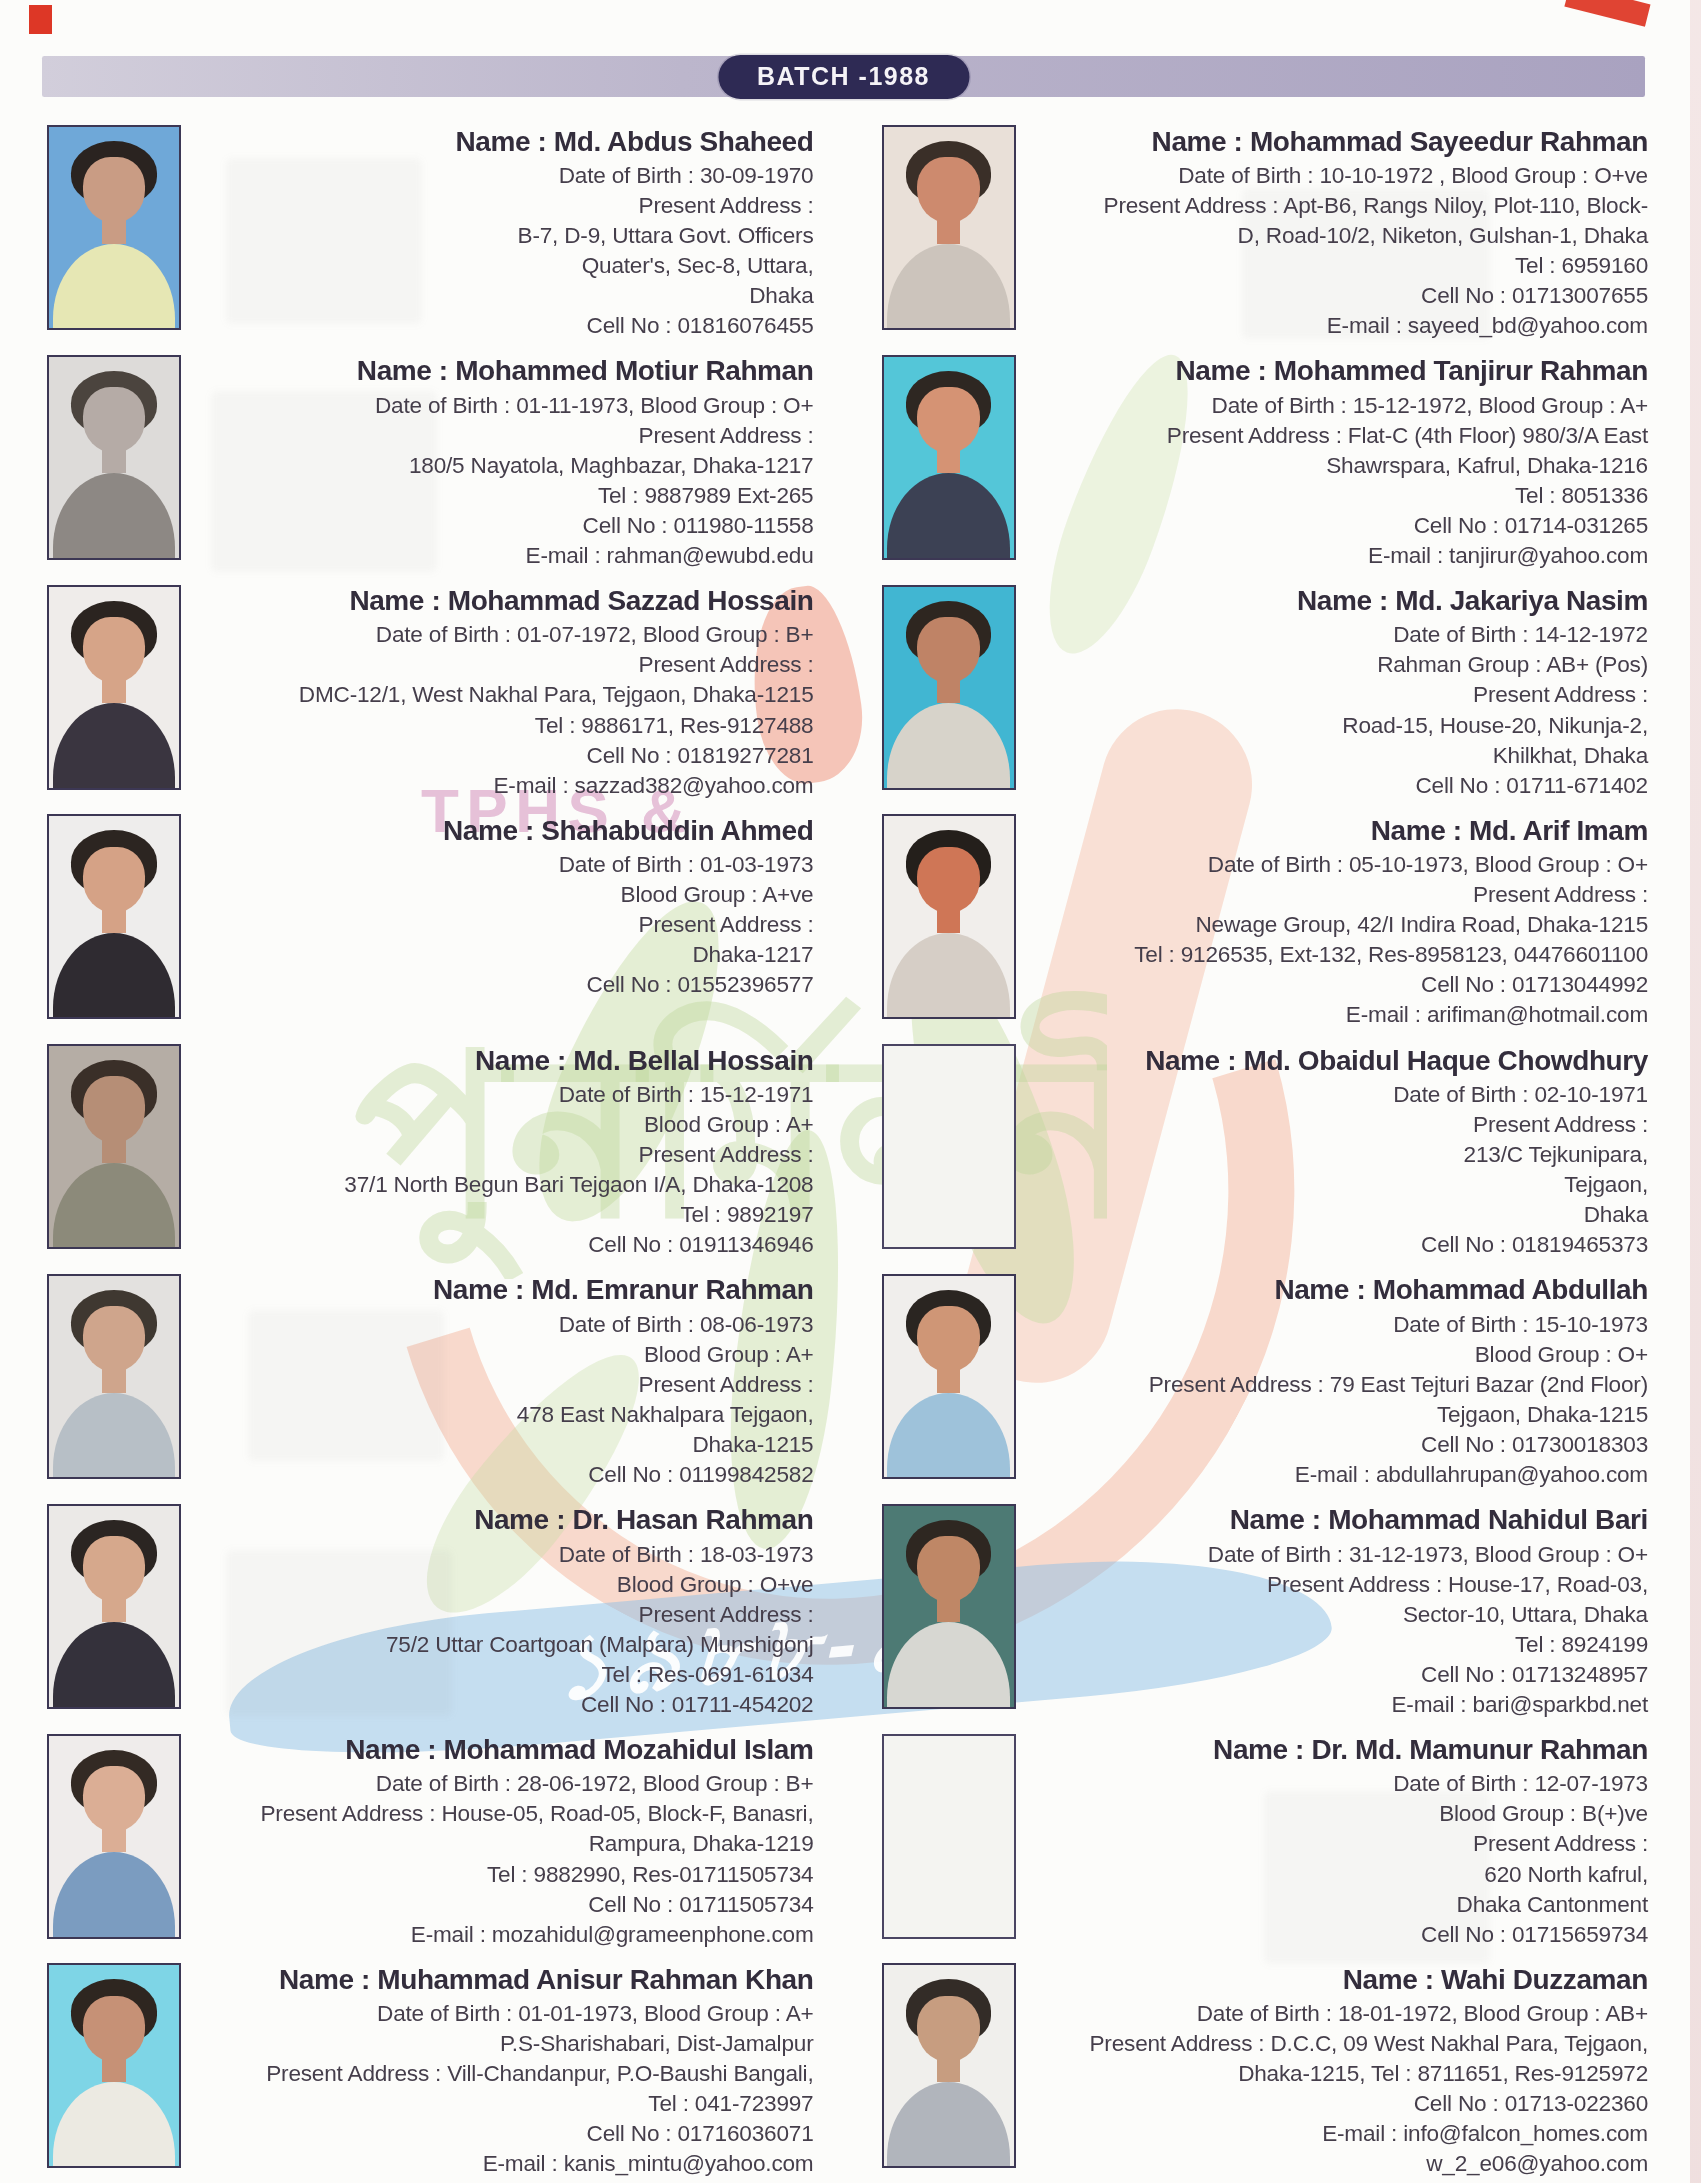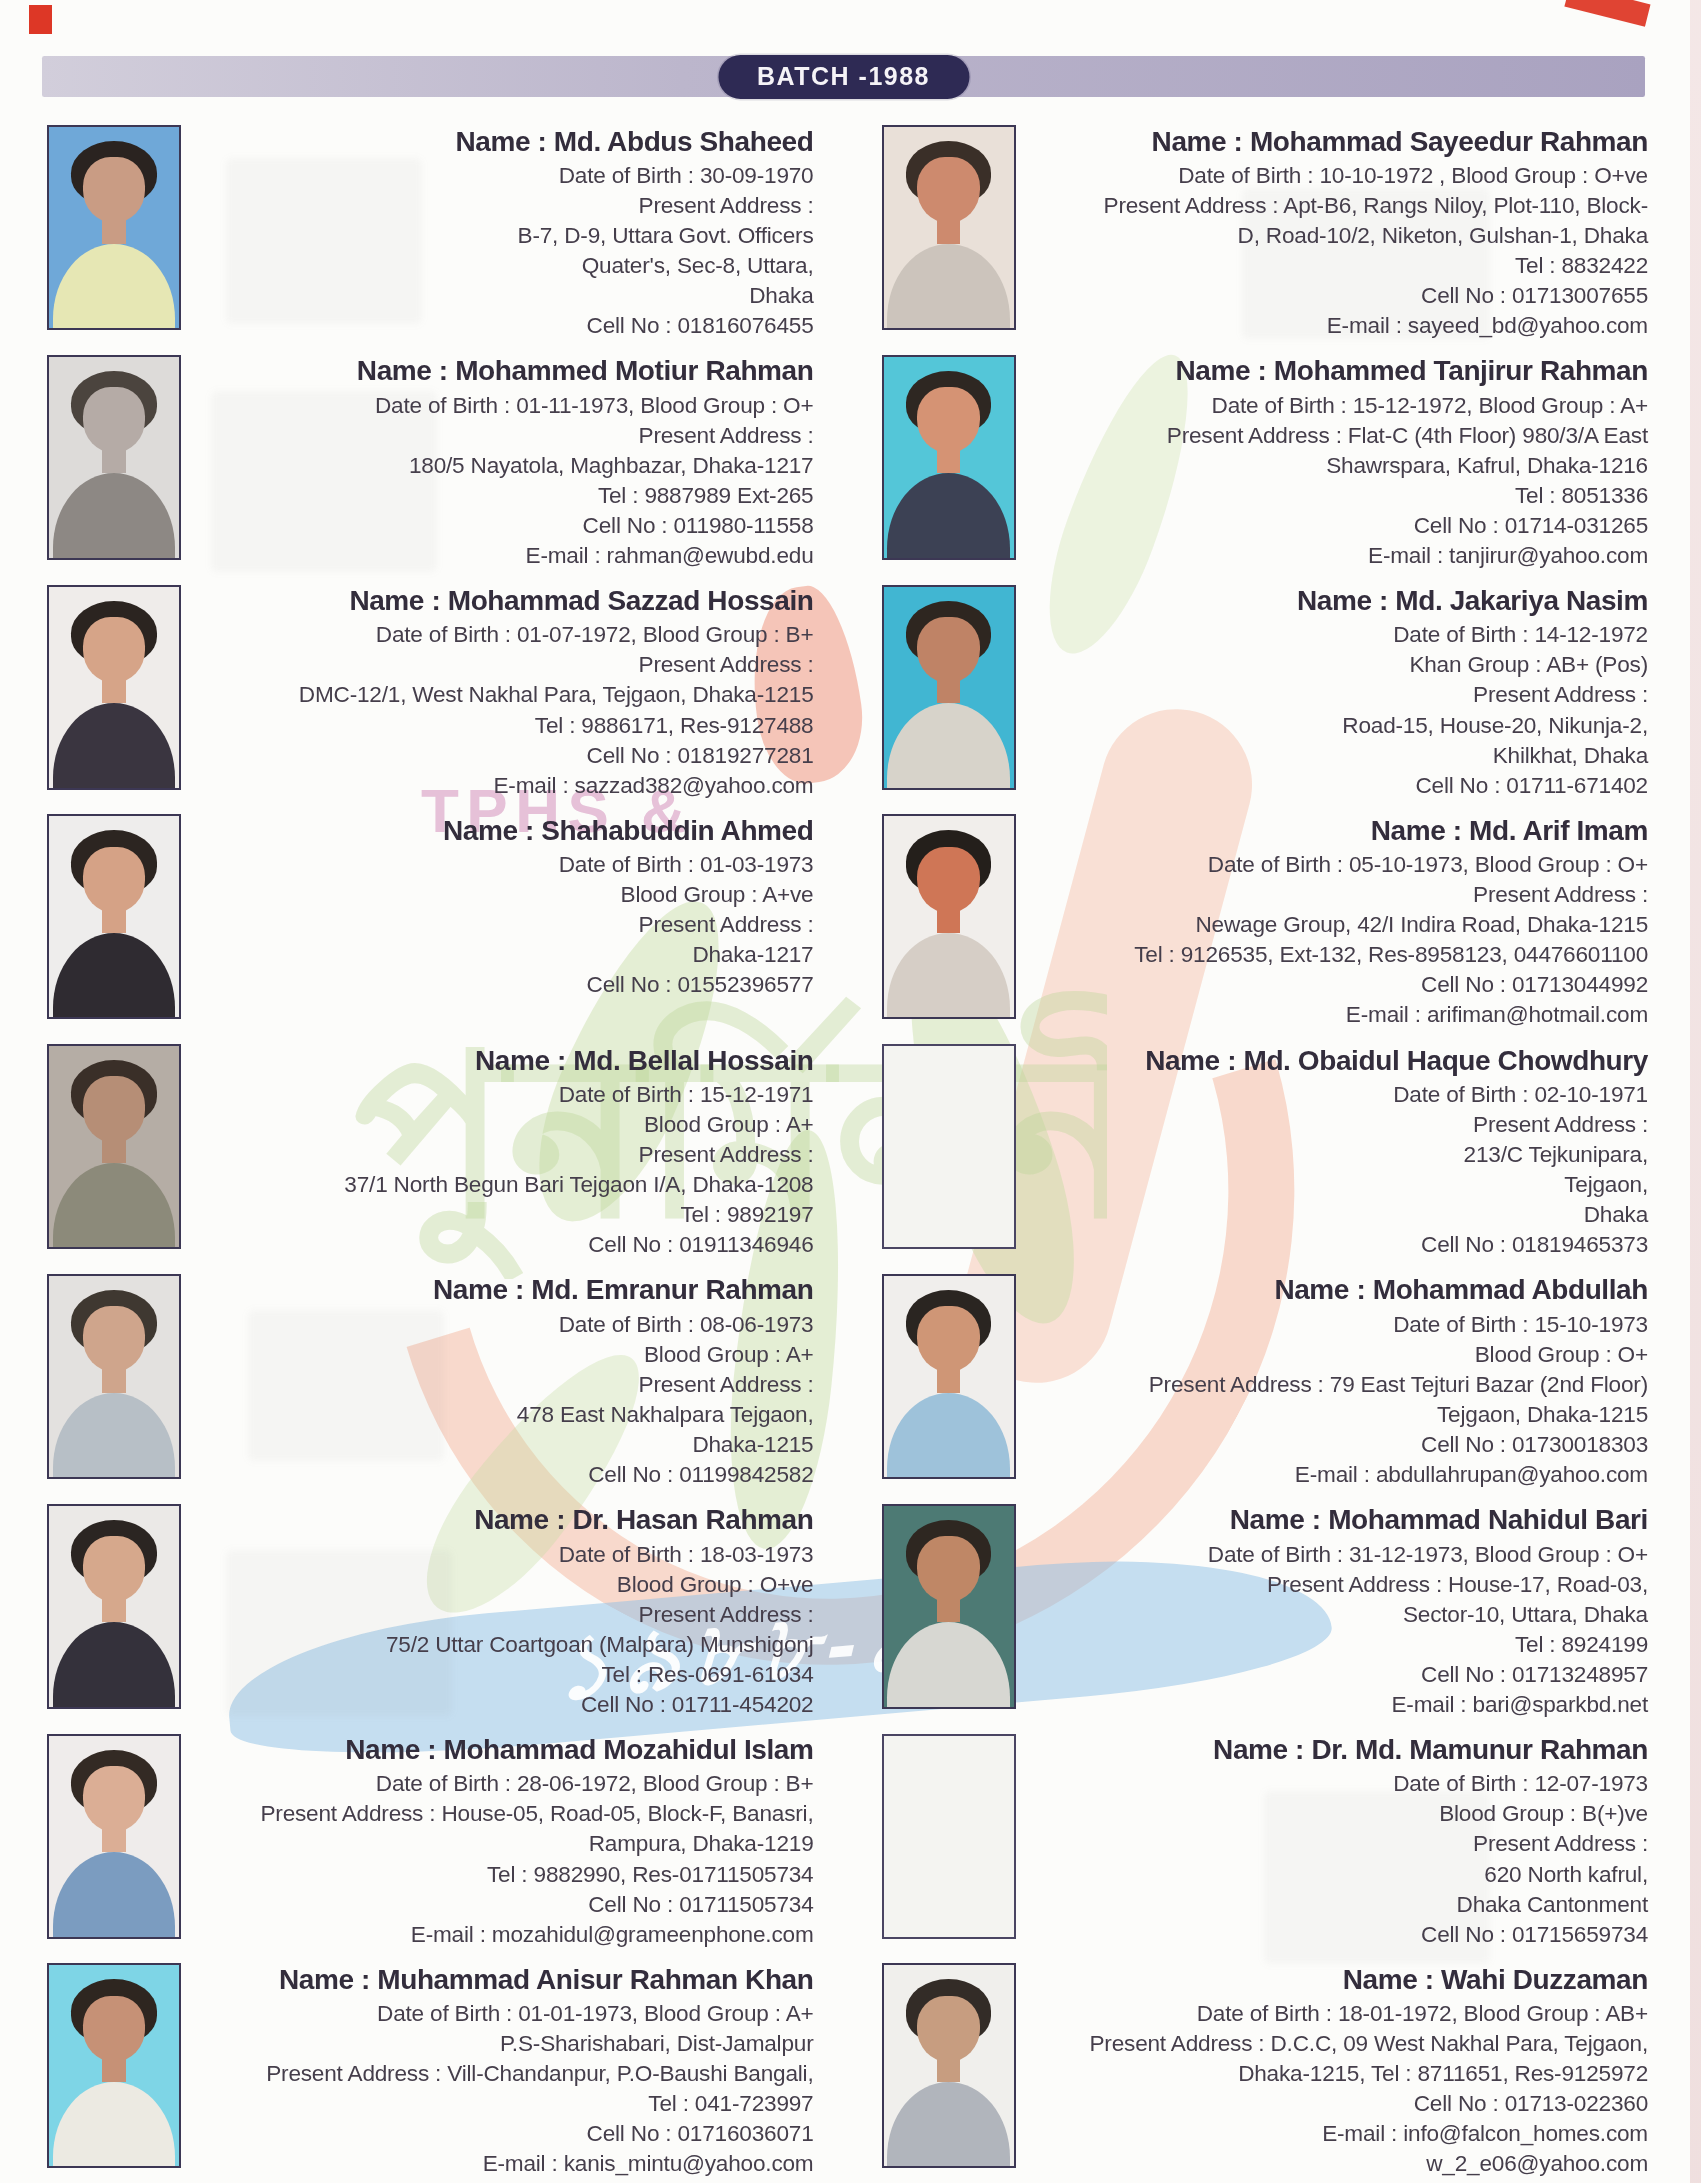--- a/index.html
+++ b/index.html
@@ -161,21 +161,21 @@
       <div class="face"></div>
       <div class="neck"></div>
       <div class="torso"></div>
     </div>
     <div class="txt">
       <div class="name">Name : Mohammad Sayeedur Rahman</div>
       <div class="lines">
             <div class="line">Date of Birth : 10-10-1972 , Blood Group : O+ve</div>
             <div class="line">Present Address : Apt-B6, Rangs Niloy, Plot-110, Block-</div>
             <div class="line">D, Road-10/2, Niketon, Gulshan-1, Dhaka</div>
-            <div class="line">Tel : 8832422</div>
+            <div class="line">Tel : 6959160</div>
             <div class="line">Cell No : 01713007655</div>
             <div class="line">E-mail : sayeed_bd@yahoo.com</div>
           </div>
     </div>
   </section>
 
   <section class="entry">
     <div class="photo" style="--bg: #dddbd9; --skin: #b5aba6; --hair: #4b443e; --shirt: #8d8884;">
       <div class="hair"></div>
       <div class="face"></div>
@@ -239,21 +239,21 @@
     <div class="photo" style="--bg: #41b6d2; --skin: #bf8366; --hair: #2e2620; --shirt: #d7d3ca;">
       <div class="hair"></div>
       <div class="face"></div>
       <div class="neck"></div>
       <div class="torso"></div>
     </div>
     <div class="txt">
       <div class="name">Name : Md. Jakariya Nasim</div>
       <div class="lines">
             <div class="line">Date of Birth : 14-12-1972</div>
-            <div class="line">Khan Group : AB+ (Pos)</div>
+            <div class="line">Rahman Group : AB+ (Pos)</div>
             <div class="line">Present Address :</div>
             <div class="line">Road-15, House-20, Nikunja-2,</div>
             <div class="line">Khilkhat, Dhaka</div>
             <div class="line">Cell No : 01711-671402</div>
           </div>
     </div>
   </section>
 
   <section class="entry">
     <div class="photo" style="--bg: #eeedec; --skin: #d5a286; --hair: #2c2521; --shirt: #2f2b31;">

